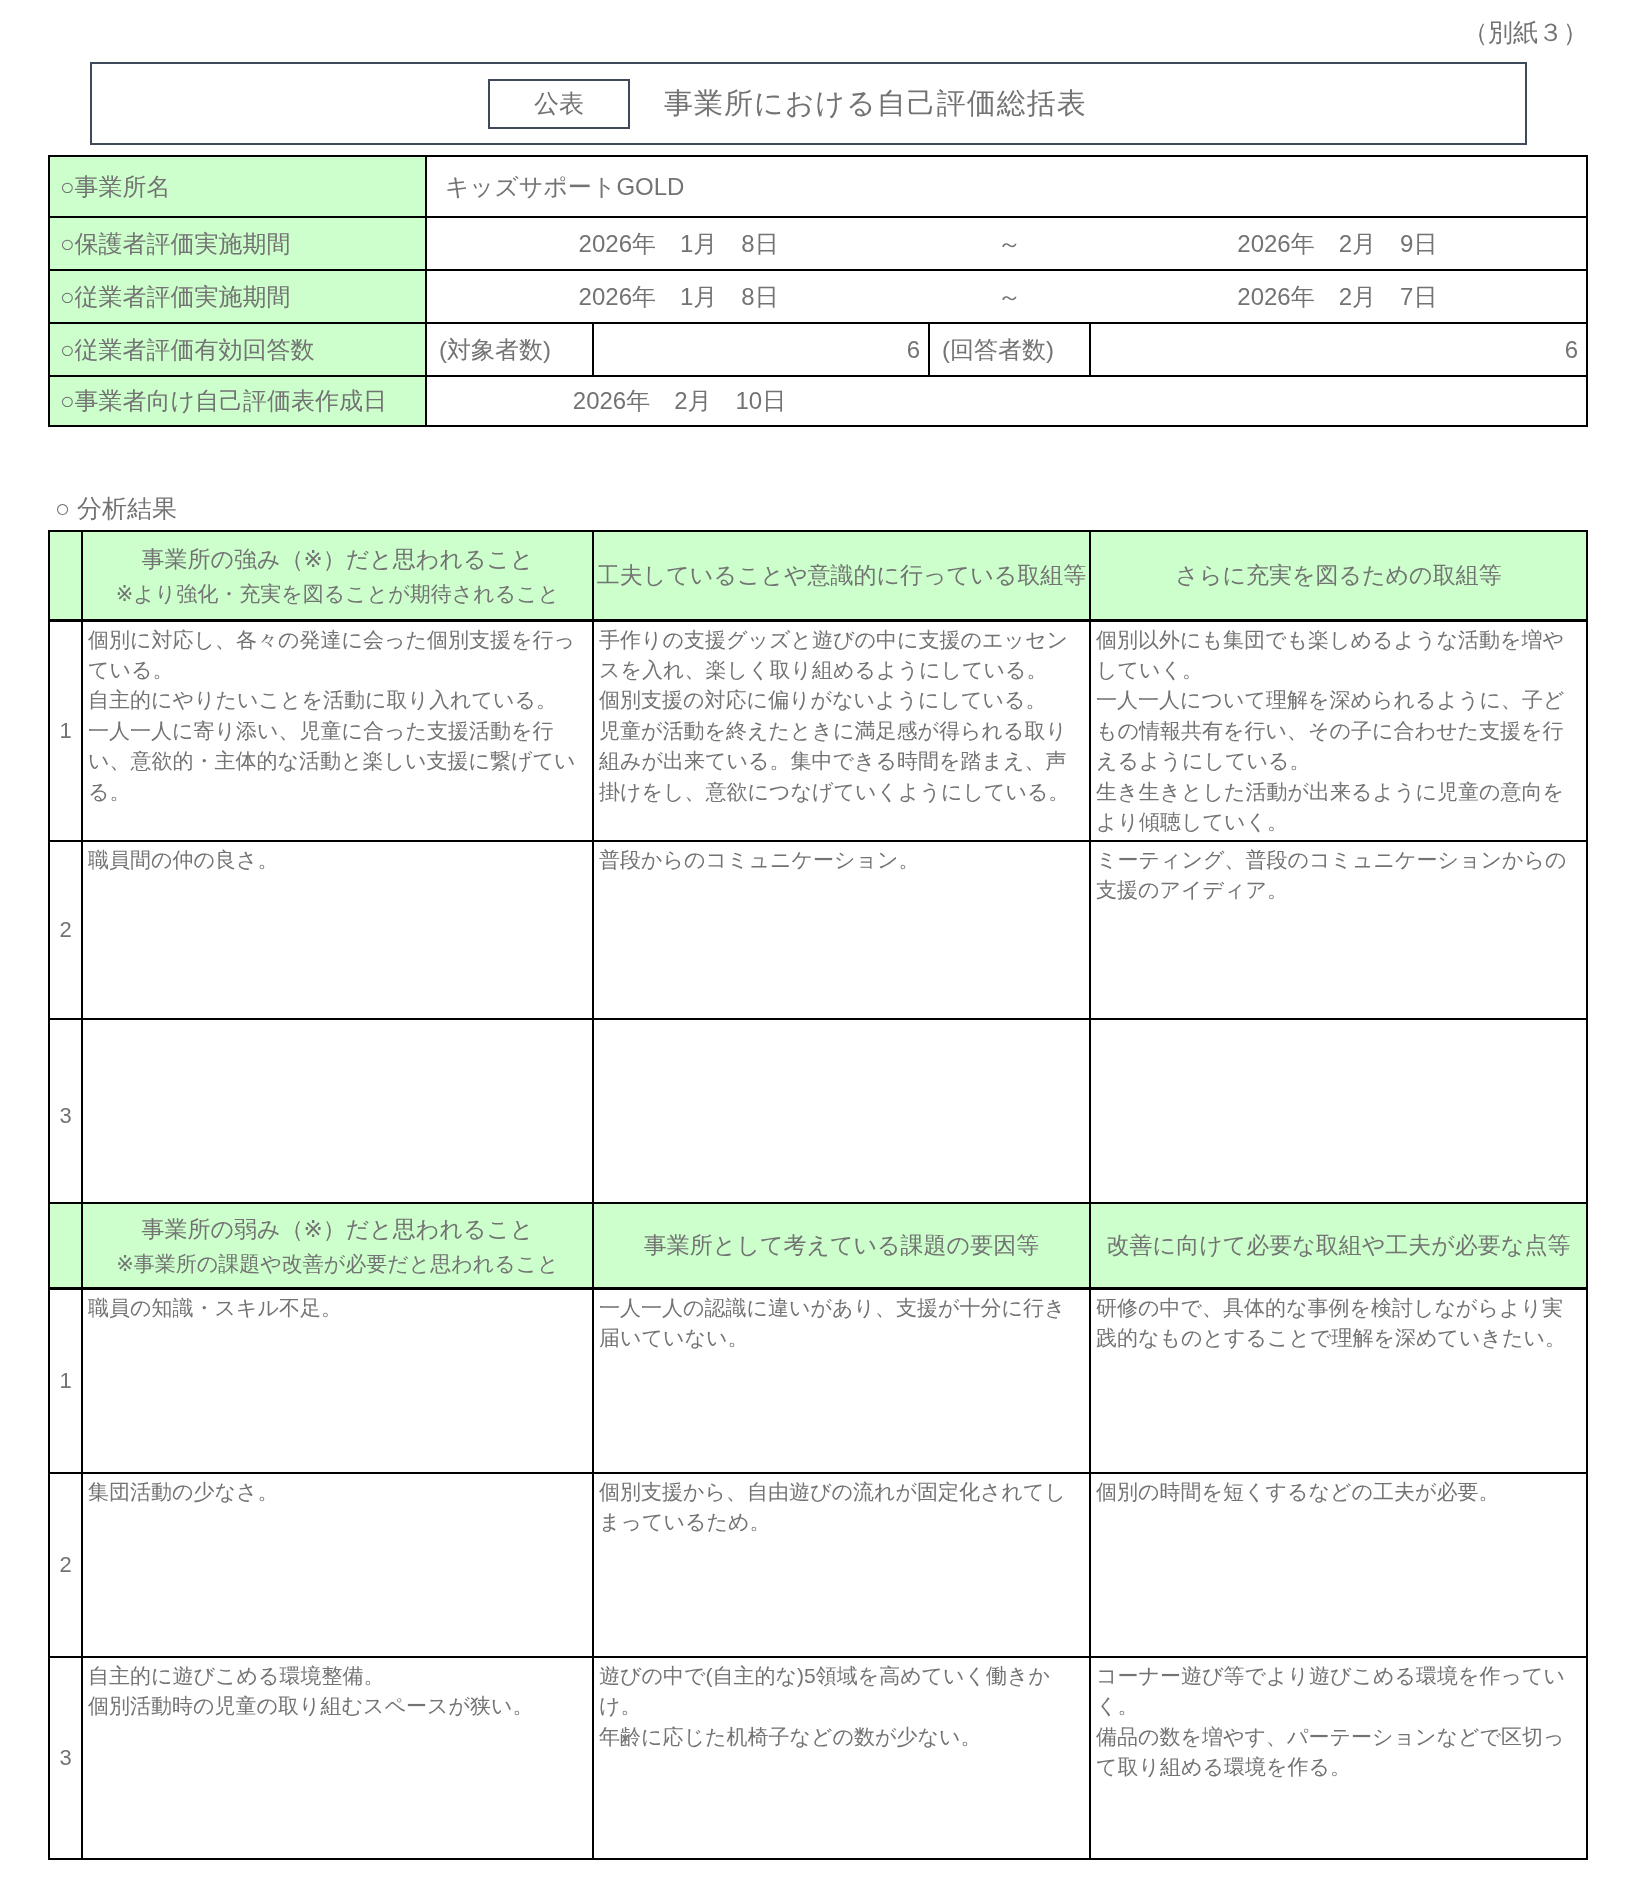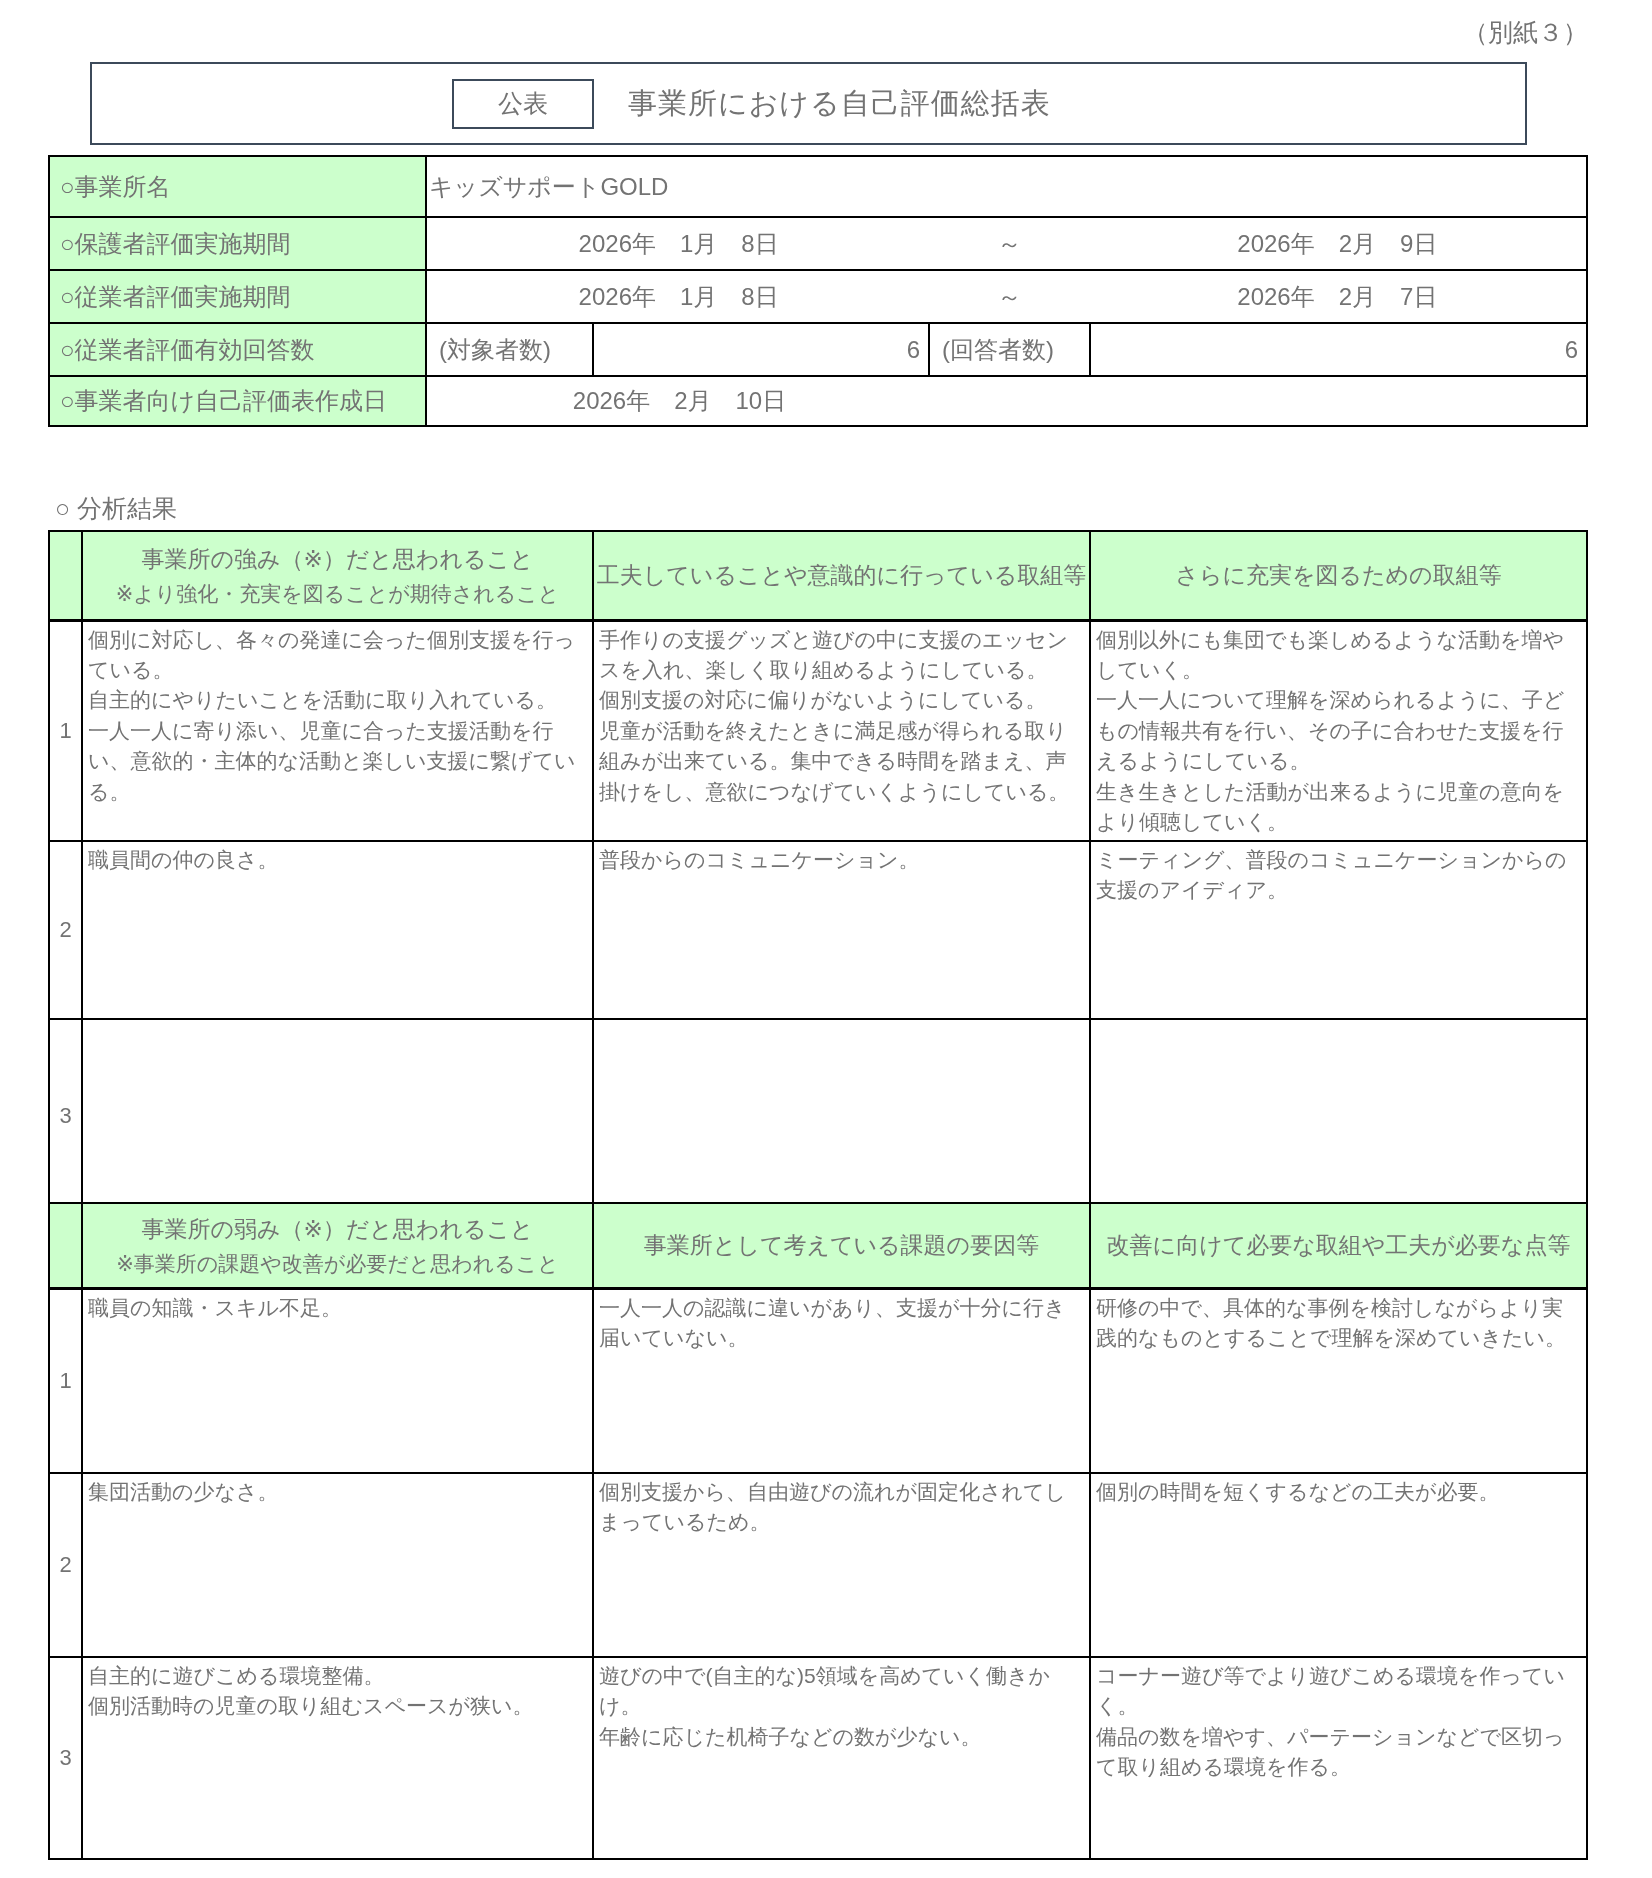--- a/index.html
+++ b/index.html
@@ -5,21 +5,21 @@
   :root{ --green:#ccffcc; --border:#000000; --boxline:#3c4a5a; }
   html,body{ margin:0; padding:0; background:#fff; }
   .page{
     position:relative; width:1652px; height:1878px; background:#fff;
     font-family:"Liberation Sans","DejaVu Sans",sans-serif; color:#737373;
   }
   .sheet-note{ position:absolute; top:16px; right:64px; font-size:25px; }
 
   .title-box{
     position:absolute; top:62px; left:90px; width:1437px; height:83px;
-    border:2px solid var(--boxline); display:flex; align-items:center; box-sizing:border-box;
+    border:2px solid var(--boxline); display:flex; align-items:center; box-sizing:border-box;padding-left:36px;
   }
   .pub-badge{
     margin-left:360px; width:142px; height:50px; border:2px solid var(--boxline);
     display:flex; align-items:center; justify-content:center; font-size:25px; box-sizing:border-box;
   }
   .doc-title{ margin-left:34px; font-size:29px; letter-spacing:1px; }
 
   table{ border-collapse:collapse; table-layout:fixed; }
   td{ box-sizing:border-box; border:2px solid var(--border); overflow:hidden; }
 
@@ -71,21 +71,21 @@
     <colgroup>
       <col style="width:377px">
         <col style="width:167px">
         <col style="width:336px">
       <col style="width:161px">
         <col style="width:497px">
     </colgroup>
     <tbody>
         <tr class="r-tall">
       <td class="label-cell">○事業所名</td>
-      <td colspan="4" style="padding-left:2px">キッズサポートGOLD</td>
+      <td colspan="4" style="padding-left:18px">キッズサポートGOLD</td>
     </tr>
     <tr class="r-std">
       <td class="label-cell">○保護者評価実施期間</td>
       <td colspan="4">
         <div class="date-flex">
           <span class="d1">2026年　1月　8日</span>
           <span class="dt">～</span>
           <span class="d2">2026年　2月　9日</span>
         </div>
       </td>

